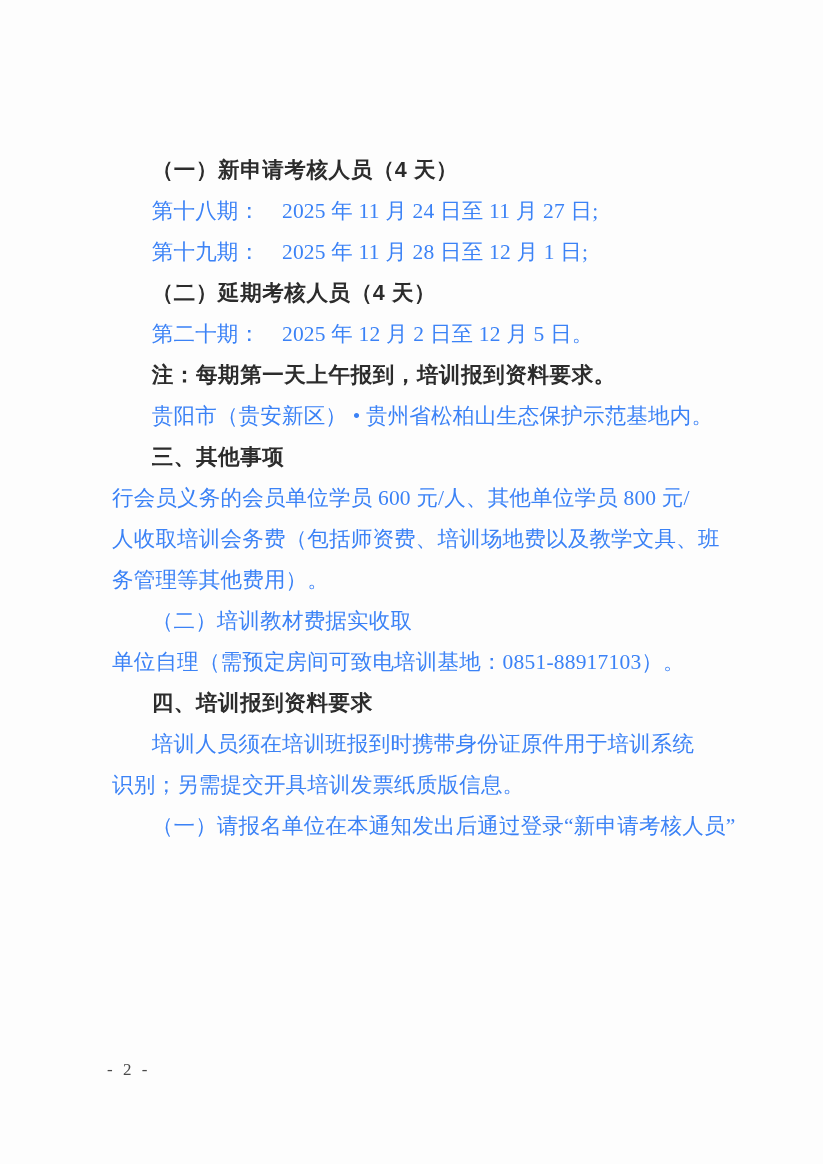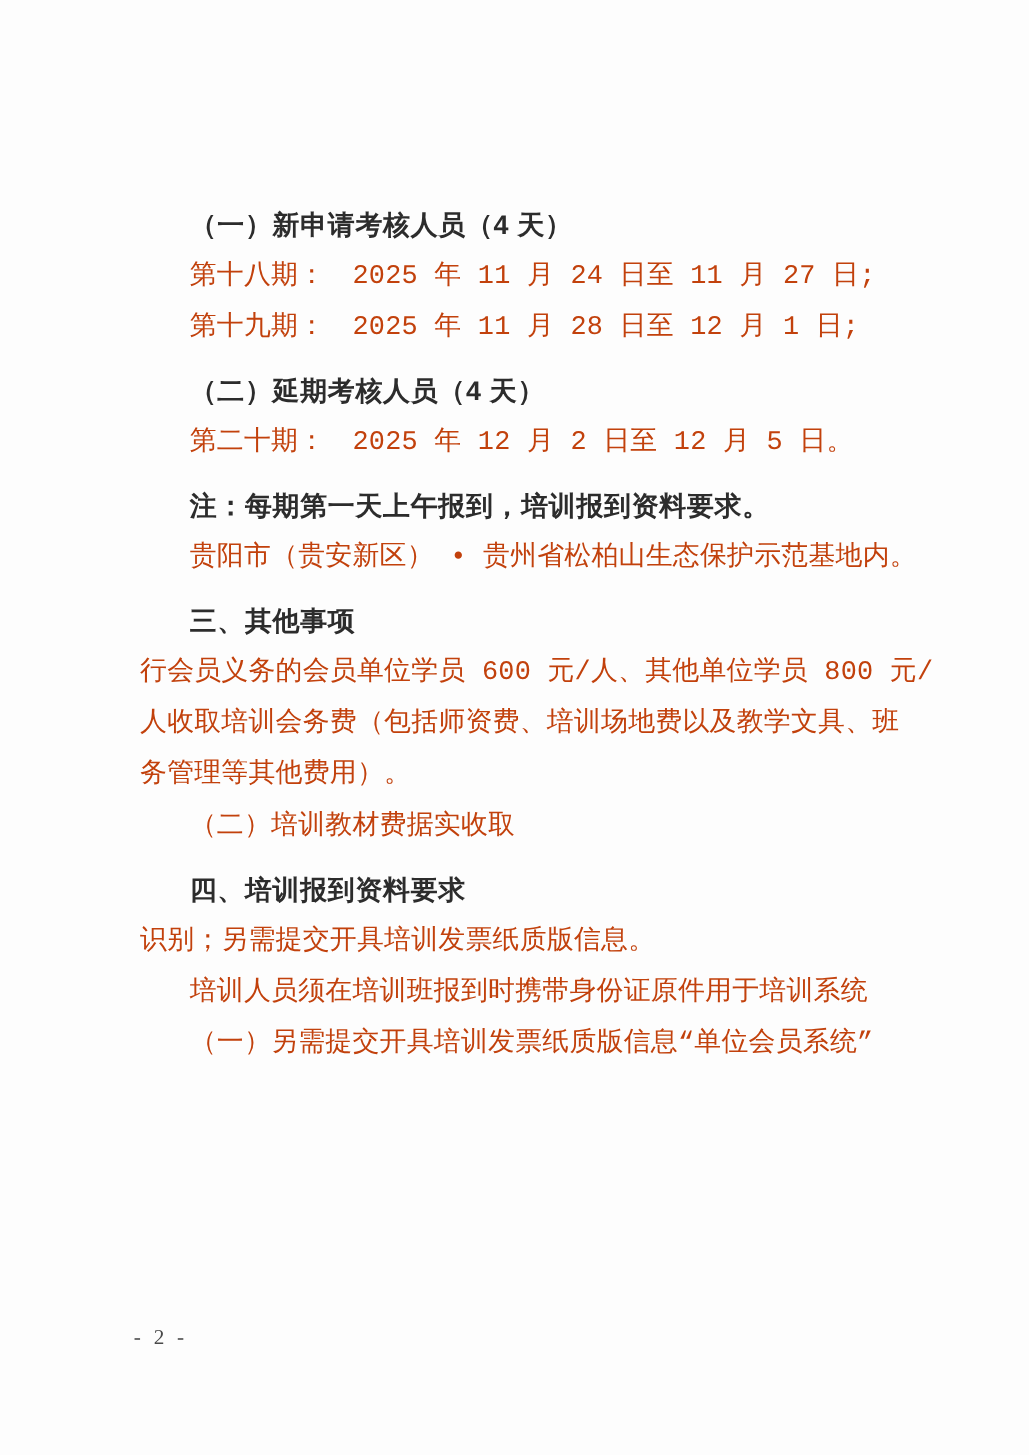--- a/index.html
+++ b/index.html
@@ -19,33 +19,32 @@
     position: absolute;
     left: 112px;
     top: 150px;
     width: 640px;
   }
   .line {
     height: 41px;
     line-height: 41px;
     font-size: 21.5px;
     white-space: nowrap;
-    color: #c2410c;
-    font-family: Liberation Mono, monospace;
+    color: #3b82f6;
+    font-family: Liberation Serif, serif;
     letter-spacing: 0.2px;
   }
   .indent {
     text-indent: 1.85em;
   }
   .hei {
     font-family: "Liberation Sans", "DejaVu Sans", sans-serif;
     font-weight: 700;
     color: #2c2c2c;
     letter-spacing: 0.6px;
-    margin-top: 10px;
   }
   .pagenum {
     position: absolute;
     left: 107px;
     top: 1060px;
     font-size: 17px;
     line-height: 20px;
     color: #4a4a4a;
     letter-spacing: 3px;
     font-family: "Liberation Serif", "DejaVu Serif", serif;
@@ -61,19 +60,20 @@
     <div class="line indent">第十九期：　2025 年 11 月 28 日至 12 月 1 日;</div>
     <div class="line indent hei">（二）延期考核人员（4 天）</div>
     <div class="line indent">第二十期：　2025 年 12 月 2 日至 12 月 5 日。</div>
     <div class="line indent hei">注：每期第一天上午报到，培训报到资料要求。</div>
     <div class="line indent">贵阳市（贵安新区） • 贵州省松柏山生态保护示范基地内。</div>
     <div class="line indent hei">三、其他事项</div>
     <div class="line">行会员义务的会员单位学员 600 元/人、其他单位学员 800 元/</div>
     <div class="line">人收取培训会务费（包括师资费、培训场地费以及教学文具、班</div>
     <div class="line">务管理等其他费用）。</div>
     <div class="line indent">（二）培训教材费据实收取</div>
+    <div class="line">单位自理（需预定房间可致电培训基地：0851-88917103）。</div>
     <div class="line indent hei">四、培训报到资料要求</div>
+    <div class="line indent">培训人员须在培训班报到时携带身份证原件用于培训系统</div>
     <div class="line">识别；另需提交开具培训发票纸质版信息。</div>
-    <div class="line indent">培训人员须在培训班报到时携带身份证原件用于培训系统</div>
-    <div class="line indent">（一）另需提交开具培训发票纸质版信息“单位会员系统”</div>
+    <div class="line indent">（一）请报名单位在本通知发出后通过登录“新申请考核人员”</div>
   </div>
   <div class="pagenum">- 2 -</div>
 </div>
 
 </body></html>

